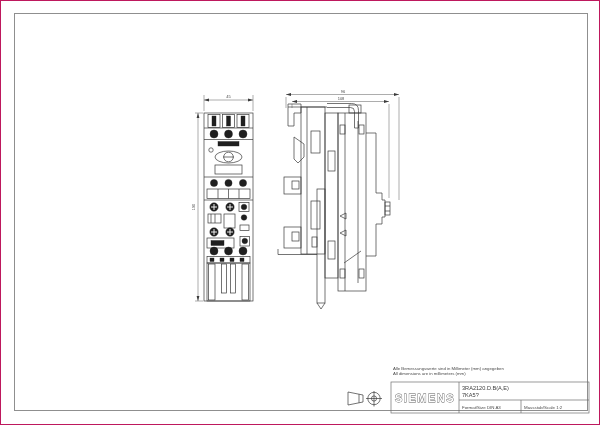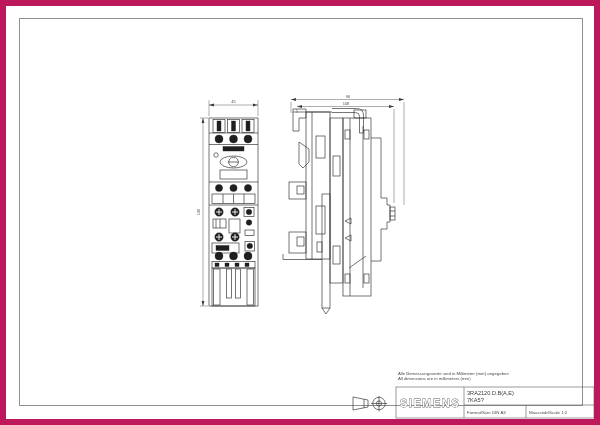--- a/index.html
+++ b/index.html
@@ -1,18 +1,18 @@
 <!DOCTYPE html>
 <html><head>
 <meta charset="utf-8">
 <style>
   html,body{margin:0;padding:0;background:#e9e9e9;}
   .page{
     position:relative;width:600px;height:425px;box-sizing:border-box;
-    background:#ffffff;border:6px solid #be185d;overflow:hidden;
+    background:#ffffff;border:1px solid #be185d;overflow:hidden;
     font-family:"Liberation Sans", sans-serif;
   }
   .frame{
     position:absolute;left:13px;top:12px;right:11px;bottom:13px;
     border:1px solid #8f8f8f;pointer-events:none;
   }
   svg{position:absolute;left:0;top:0;}
   .ln{stroke:#3a3a3a;stroke-width:0.7;fill:none;}
   .thin{stroke:#5a5a5a;stroke-width:0.5;fill:none;}
   .darkfill{fill:#1f1f1f;stroke:#1f1f1f;stroke-width:0.4;}

